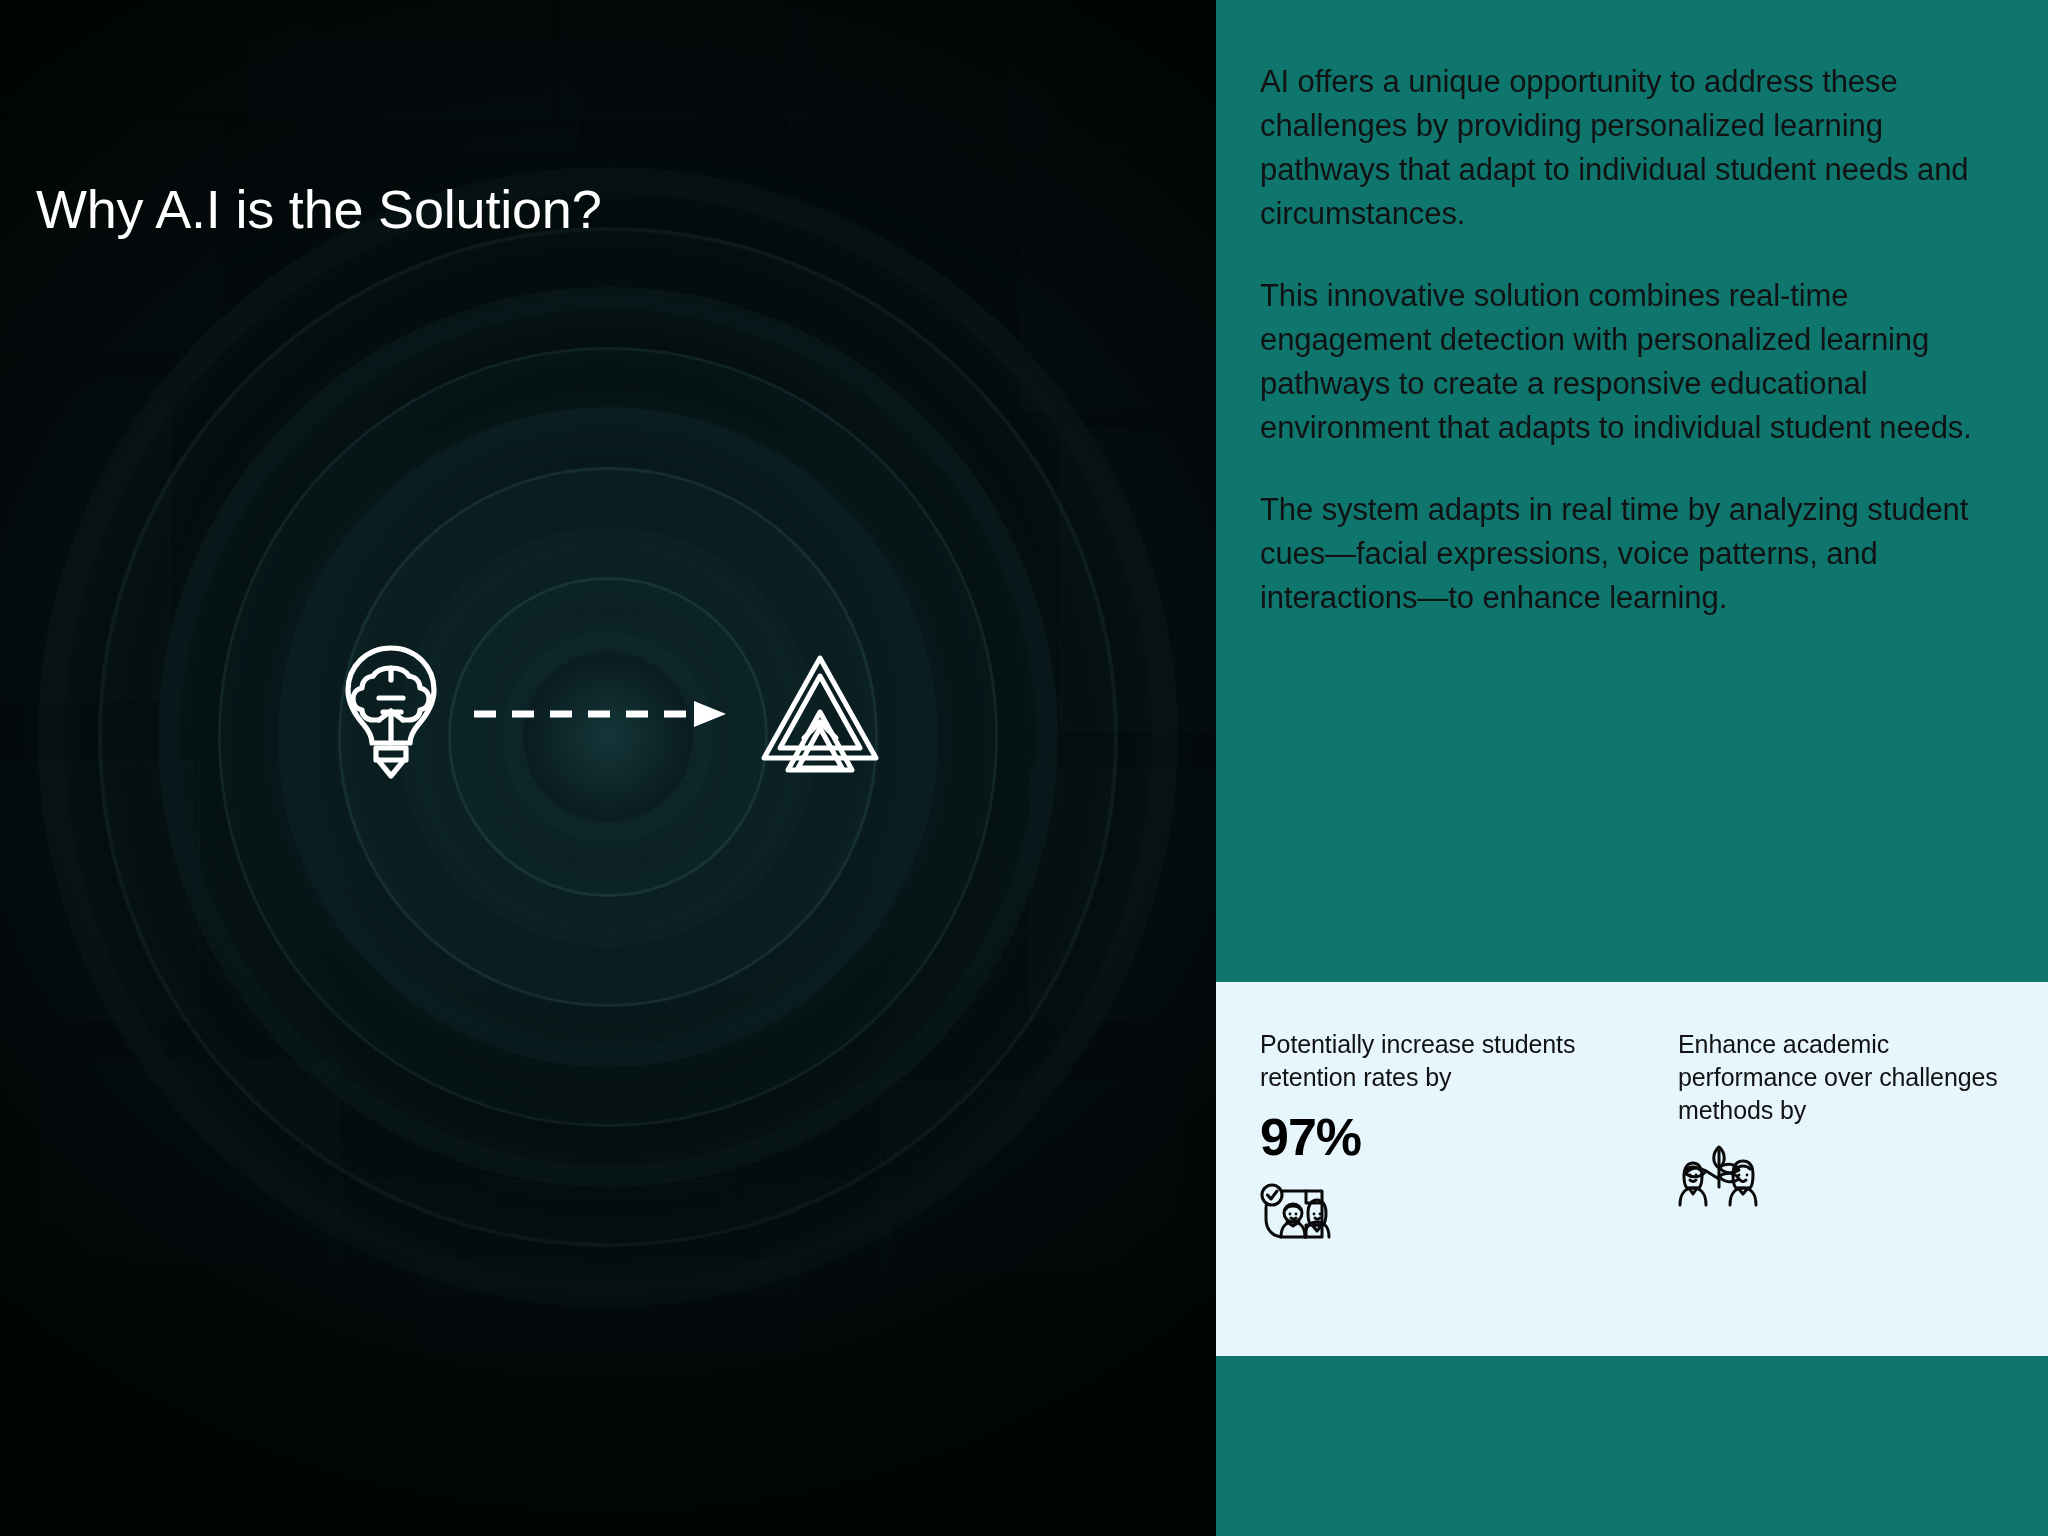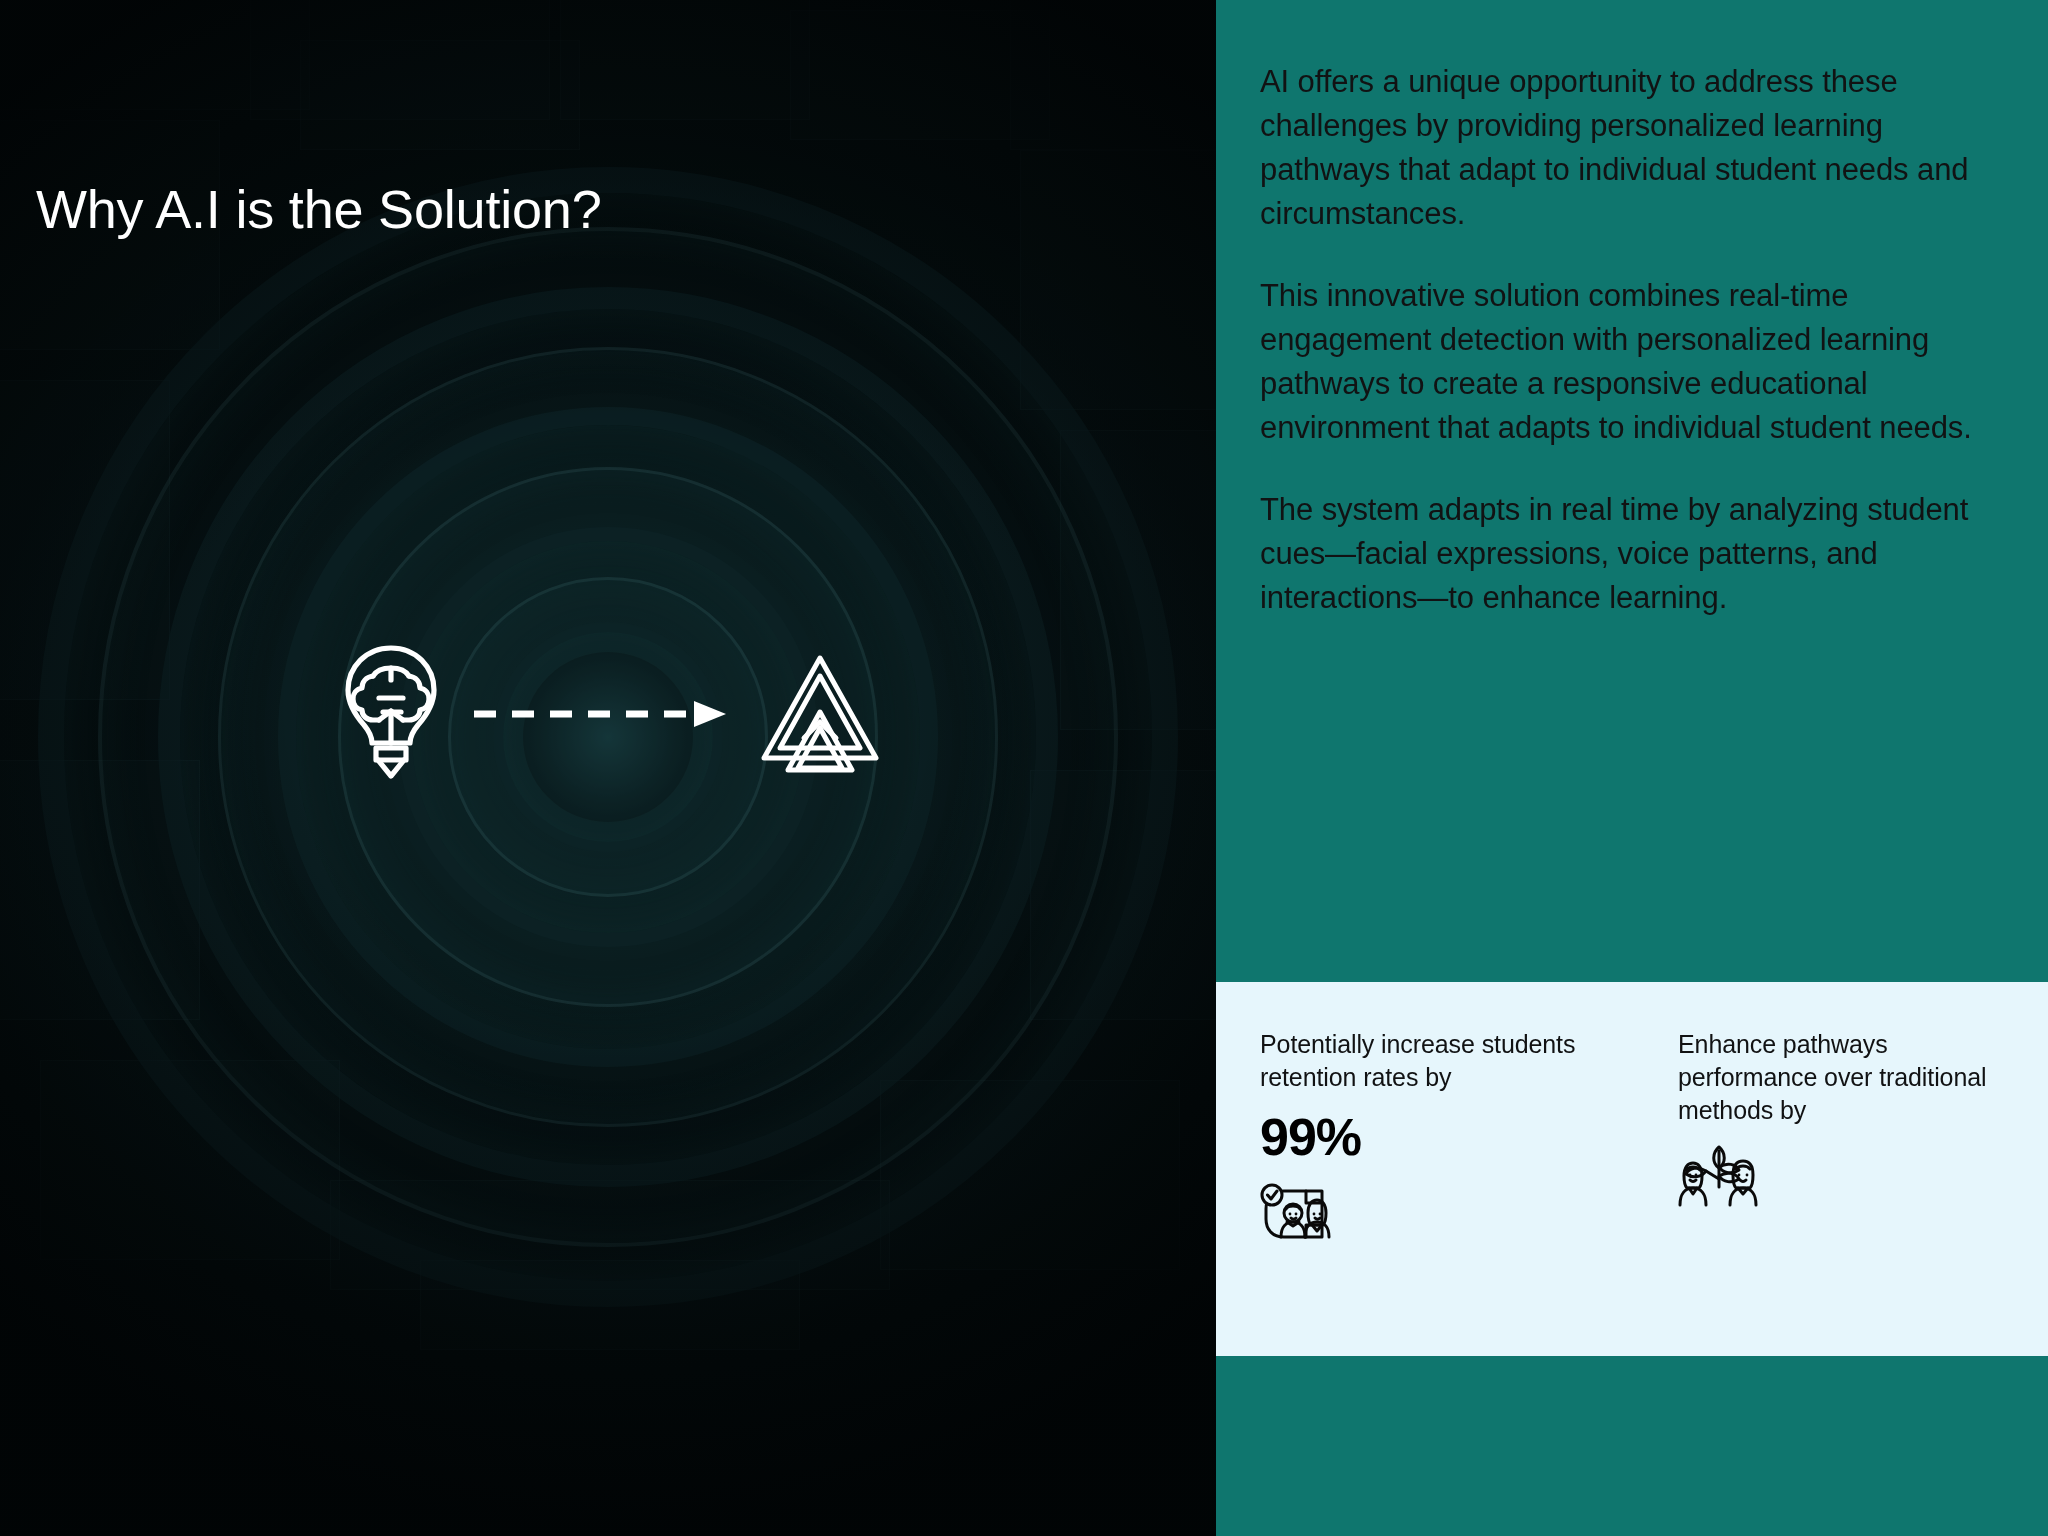--- a/index.html
+++ b/index.html
@@ -213,21 +213,21 @@
     <div class="body-copy">
       <p>AI offers a unique opportunity to address these challenges by providing personalized learning pathways that adapt to individual student needs and circumstances.</p>
       <p>This innovative solution combines real-time engagement detection with personalized learning pathways to create a responsive educational environment that adapts to individual student needs.</p>
       <p>The system adapts in real time by analyzing student cues—facial expressions, voice patterns, and interactions—to enhance learning.</p>
     </div>
 
     <div class="stats-band">
 
       <div class="stat">
         <div class="stat-label">Potentially increase students retention rates by</div>
-        <div class="stat-value">99%</div>
+        <div class="stat-value">97%</div>
         <div class="stat-icon">
           <svg width="72" height="66" viewBox="0 0 72 66" fill="none" stroke="#0a0a0a" stroke-width="3" stroke-linecap="round" stroke-linejoin="round">
             <path d="M24 10 H62 V56 H24 C12 56 6 48 6 38 V28 C6 18 12 10 24 10 Z"></path>
             <path d="M46 10 V22 H62"></path>
             <path d="M46 44 V56 M46 44 H62"></path>
             <circle cx="12" cy="14" r="10" fill="#e6f6fc"></circle>
             <path d="M7.5 14 L11 18 L17 10"></path>
             <path d="M21 56 c0 -10 5 -15 12 -15 c7 0 12 5 12 15"></path>
             <circle cx="33" cy="32" r="9"></circle>
             <path d="M27 41 l6 4 l6 -4"></path>
@@ -239,21 +239,21 @@
             <path d="M48 32 c0 -9 4 -13 9 -13 c5 0 9 4 9 13 c0 6 -1 10 -3 12 h-12 c-2 -2 -3 -6 -3 -12 Z"></path>
             <circle cx="54" cy="33" r="1.4" fill="#0a0a0a" stroke="none"></circle>
             <circle cx="60" cy="33" r="1.4" fill="#0a0a0a" stroke="none"></circle>
             <path d="M55 37 c1.5 1.5 3.5 1.5 5 0"></path>
             <path d="M53 45 l4 5 l4 -5"></path>
           </svg>
         </div>
       </div>
 
       <div class="stat">
-        <div class="stat-label">Enhance pathways performance over traditional methods by</div>
+        <div class="stat-label">Enhance academic performance over challenges methods by</div>
         <div class="stat-icon">
           <svg width="82" height="66" viewBox="0 0 82 66" fill="none" stroke="#0a0a0a" stroke-width="3" stroke-linecap="round" stroke-linejoin="round">
             <path d="M41 44 V8"></path>
             <path d="M41 4 c-7 6 -7 16 0 21 c7 -5 7 -15 0 -21 Z"></path>
             <path d="M41 24 c8 -5 17 -3 20 3 c-7 5 -16 3 -20 -3 Z"></path>
             <path d="M41 33 c8 -5 17 -3 20 3 c-7 5 -16 3 -20 -3 Z"></path>
             <path d="M28 28 c-8 -5 -17 -3 -20 3 c7 5 16 3 20 -3 Z"></path>
             <path d="M28 28 L41 36"></path>
             <path d="M2 62 c0 -11 5 -17 13 -17 c8 0 13 6 13 17"></path>
             <path d="M6 33 c0 -9 4 -13 9 -13 c5 0 9 4 9 13 c0 6 -1 10 -3 12 h-12 c-2 -2 -3 -6 -3 -12 Z"></path>

